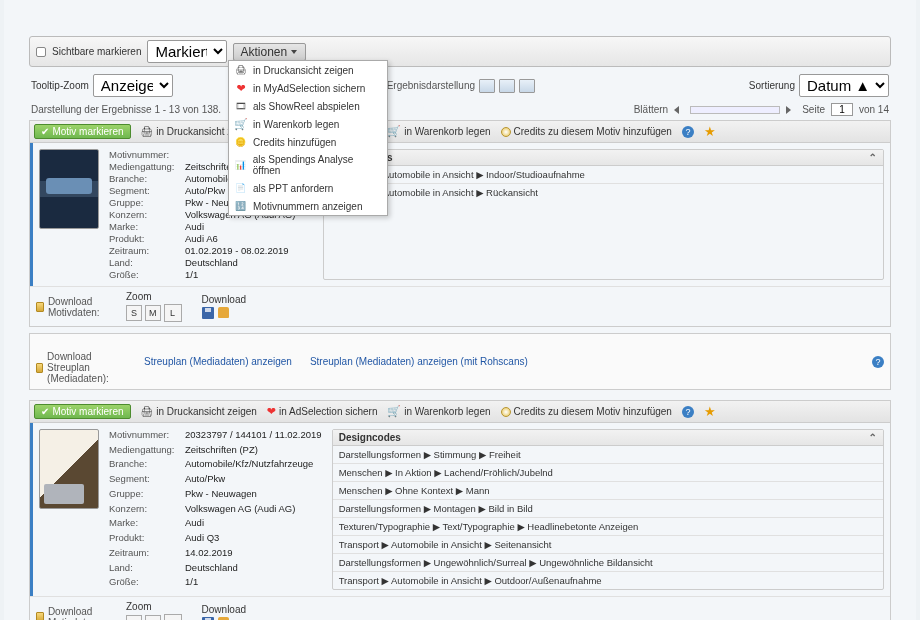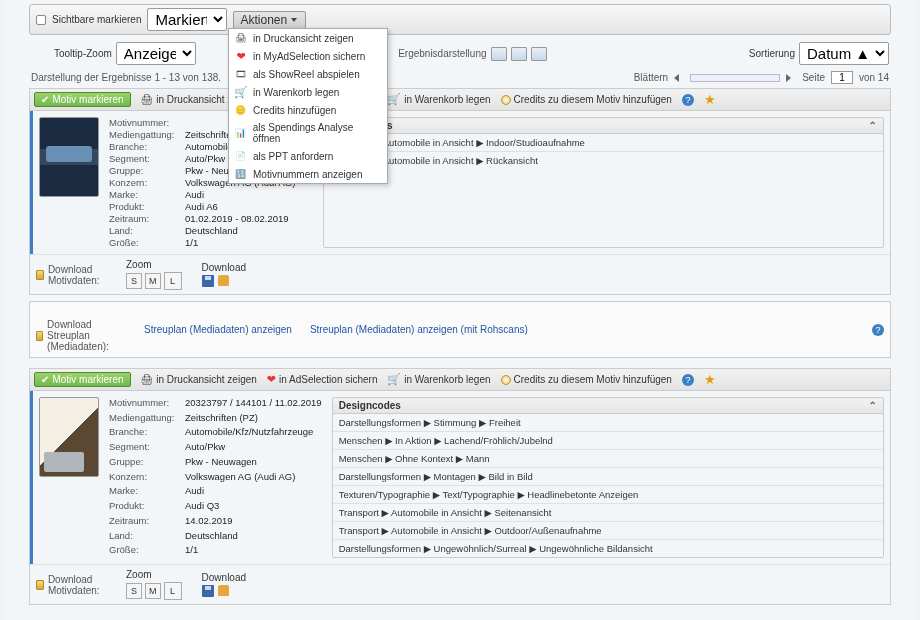--- a/index.html
+++ b/index.html
@@ -1,33 +1,33 @@
 <!DOCTYPE html>
 <html><head>
 <meta charset="utf-8">
 <style>
   * { box-sizing: border-box; margin: 0; padding: 0; }
   body { font-family: Arial, sans-serif; font-size: 10px; background: #eef2f5; color: #333; }
-  .page { width: 912px; height: 620px; margin: 0 auto; background: #f3f6f9; padding: 4px 25px; position: relative; }
+  .page { width: 912px; height: 620px; margin: 0 auto; background: #f3f6f9; padding: 36px 25px; position: relative; }
 
   
   .topbar { background: linear-gradient(#f7f7f7,#e6e6e6); border: 1px solid #bbb; border-radius: 3px; padding: 3px 6px; display: flex; align-items: center; gap: 6px; position: relative; }
   .chk { width: 10px; height: 10px; border: 1px solid #888; background: #fff; display: inline-block; border-radius: 2px; }
   .sel { border: 1px solid #999; border-radius: 2px; font-size: 15px; padding: 1px 3px; background: #fff; }
   .sel.wide { width: 80px; }
   .btn-actions { background: linear-gradient(#e6e6e6,#ccc); border: 1px solid #999; border-radius: 2px; font-size: 12px; padding: 1px 8px 1px 6px; display: inline-flex; align-items: center; gap: 4px; cursor: pointer; }
   .tri { width: 0; height: 0; border-left: 3px solid transparent; border-right: 3px solid transparent; border-top: 4px solid #444; }
 
   
   .dropdown { position: absolute; top: 23px; left: 198px; width: 160px; background: #fff; border: 1px solid #aaa; box-shadow: 2px 2px 5px rgba(0,0,0,0.2); z-index: 50; }
   .dropdown-item { padding: 3px 6px; display: flex; align-items: center; gap: 6px; font-size: 10px; cursor: pointer; }
   .mini-icon { width: 12px; height: 12px; display: inline-flex; align-items: center; justify-content: center; font-size: 9px; }
 
   
-  .row2 { display: flex; justify-content: space-between; align-items: center; padding: 4px 2px; margin-top: 3px; margin-left: 23px; }
+  .row2 { display: flex; justify-content: space-between; align-items: center; padding: 4px 2px; margin-top: 3px; }
   .row2 .left { display: flex; align-items: center; gap: 4px; }
   .row2 .center { display: flex; align-items: center; gap: 4px; color: #555; }
   .row2 .right { display: flex; align-items: center; gap: 4px; }
   .tile { width: 16px; height: 14px; border: 1px solid #999; background: linear-gradient(#e8f0f8,#c8d8e8); border-radius: 1px; display: inline-block; }
   .row3 { display: flex; justify-content: space-between; align-items: center; padding: 2px 2px 4px; color: #555; }
   .nav-arrow { display:inline-block; width:10px; height:10px; }
   .nav-arrow.left::before { content:""; display:inline-block; border-top:4px solid transparent; border-bottom:4px solid transparent; border-right:5px solid #666;}
   .nav-arrow.right::before { content:""; display:inline-block; border-top:4px solid transparent; border-bottom:4px solid transparent; border-left:5px solid #666;}
   .page-input { width: 22px; border:1px solid #999; text-align:center; font-size:10px; }
 
@@ -298,22 +298,22 @@
         <div class="design-head">
             <span>Designcodes</span>
             <span class="up">⌃</span>
           </div>
         <div class="design-row">Darstellungsformen ▶ Stimmung ▶ Freiheit</div>
         <div class="design-row">Menschen ▶ In Aktion ▶ Lachend/Fröhlich/Jubelnd</div>
         <div class="design-row">Menschen ▶ Ohne Kontext ▶ Mann</div>
         <div class="design-row">Darstellungsformen ▶ Montagen ▶ Bild in Bild</div>
         <div class="design-row">Texturen/Typographie ▶ Text/Typographie ▶ Headlinebetonte Anzeigen</div>
         <div class="design-row">Transport ▶ Automobile in Ansicht ▶ Seitenansicht</div>
+        <div class="design-row">Darstellungsformen ▶ Ungewöhnlich/Surreal ▶ Ungewöhnliche Bildansicht</div>
         <div class="design-row">Transport ▶ Automobile in Ansicht ▶ Outdoor/Außenaufnahme</div>
-        <div class="design-row">Darstellungsformen ▶ Ungewöhnlich/Surreal ▶ Ungewöhnliche Bildansicht</div>
       </div>
     </div>
     <div class="dlrow">
       <div class="dl-label">
           <span class="folder-icon"></span>
           <span>Download Motivdaten:</span>
         </div>
       <div class="zoombox">
         <div style="display:flex;flex-direction:column;gap:2px;">
           <span>Zoom</span>

